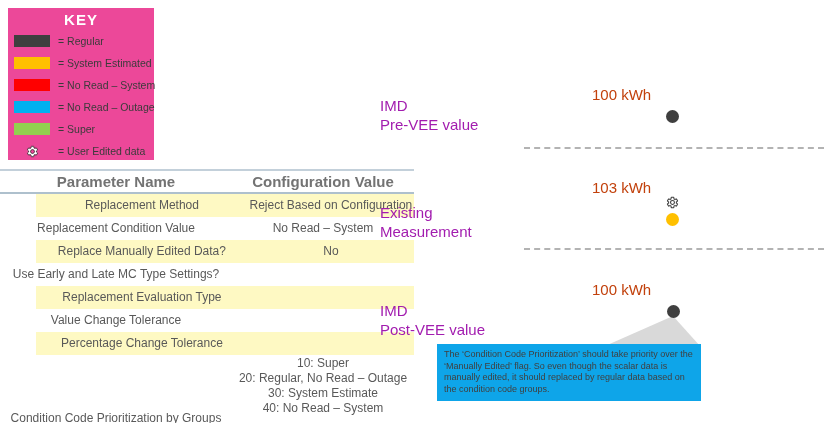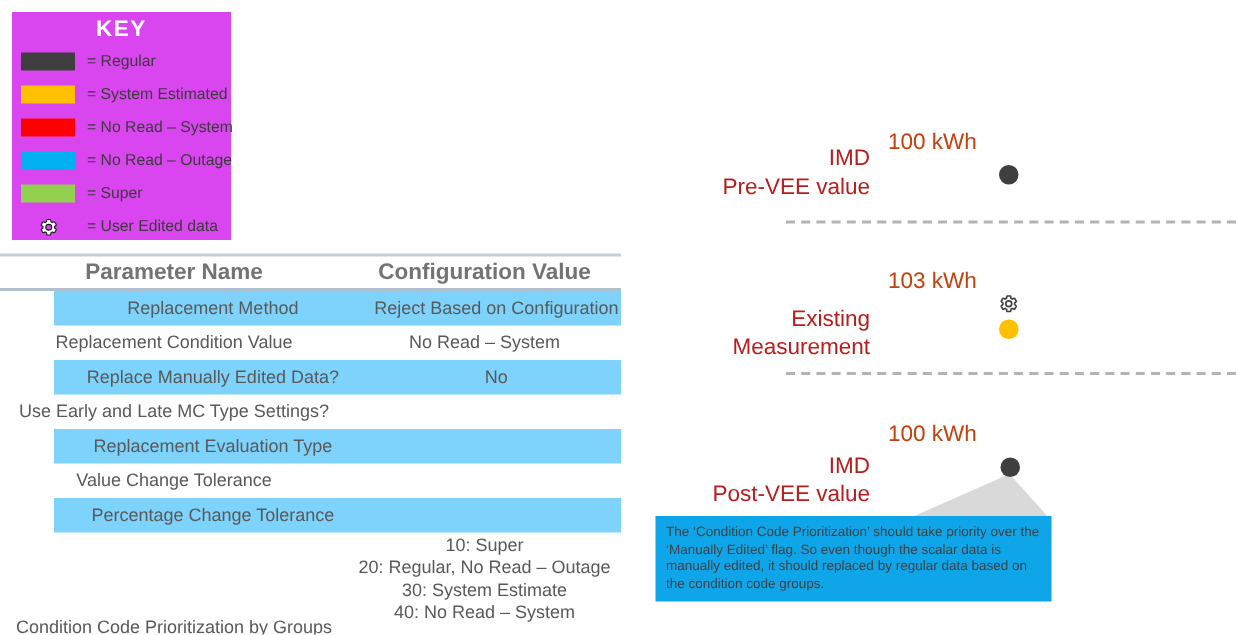--- a/index.html
+++ b/index.html
@@ -62,21 +62,21 @@
     border-bottom: 2px solid #aec0cd;
   }
   .pt-header .pt-cell {
     font-weight: bold;
     color: #737373;
     font-size: 15px;
     height: 21px;
     line-height: 21px;
   }
   .pt-row { display: flex; }
-  .pt-row.striped { background: #7dd3fc; margin-left: 36px; }
+  .pt-row.striped { background: #fef9c3; margin-left: 36px; }
   .pt-cell {
     font-size: 12px;
     color: #595959;
     text-align: center;
     height: 23px;
     line-height: 23px;
     overflow: hidden;
     white-space: nowrap;
   }
   .pt-cell.c1 { width: 232px; }
@@ -90,23 +90,23 @@
   .pt-row.tall .pt-cell.c1 {
     display: flex; align-items: center; justify-content: center;
     white-space: nowrap;
     margin-top: 32px;
   }
 
   
   .sec-label {
     position: absolute;
     left: 380px; width: 200px;
-    text-align: right;
-    font-size: 15px;
-    color: #b91c1c;
+    text-align: left;
+    font-size: 15px;
+    color: #a21caf;
     white-space: pre-line;
     line-height: 19px;
   }
   .sec-value {
     position: absolute;
     left: 592px; width: 162px;
     text-align: left;
     font-size: 15px;
     color: #c2410c;
   }
@@ -136,21 +136,21 @@
     background: #d9d9d9;
     padding: 5px 7px 6px 7px;
     font-size: 9px;
     line-height: 11.5px;
     color: #404040;
   }
 </style>
 </head>
 <body>
 
-<div class="key-box" style="background-color: #d946ef;">
+<div class="key-box" style="background-color: #ec4899;">
   <div class="key-title">KEY</div>
 
   <div class="key-item">
     <div class="key-swatch" style="background-color: rgb(63, 63, 63);"></div>
     <div class="key-label">= Regular</div>
   </div>
   <div class="key-item">
     <div class="key-swatch" style="background-color: rgb(255, 192, 0);"></div>
     <div class="key-label">= System Estimated</div>
   </div>

